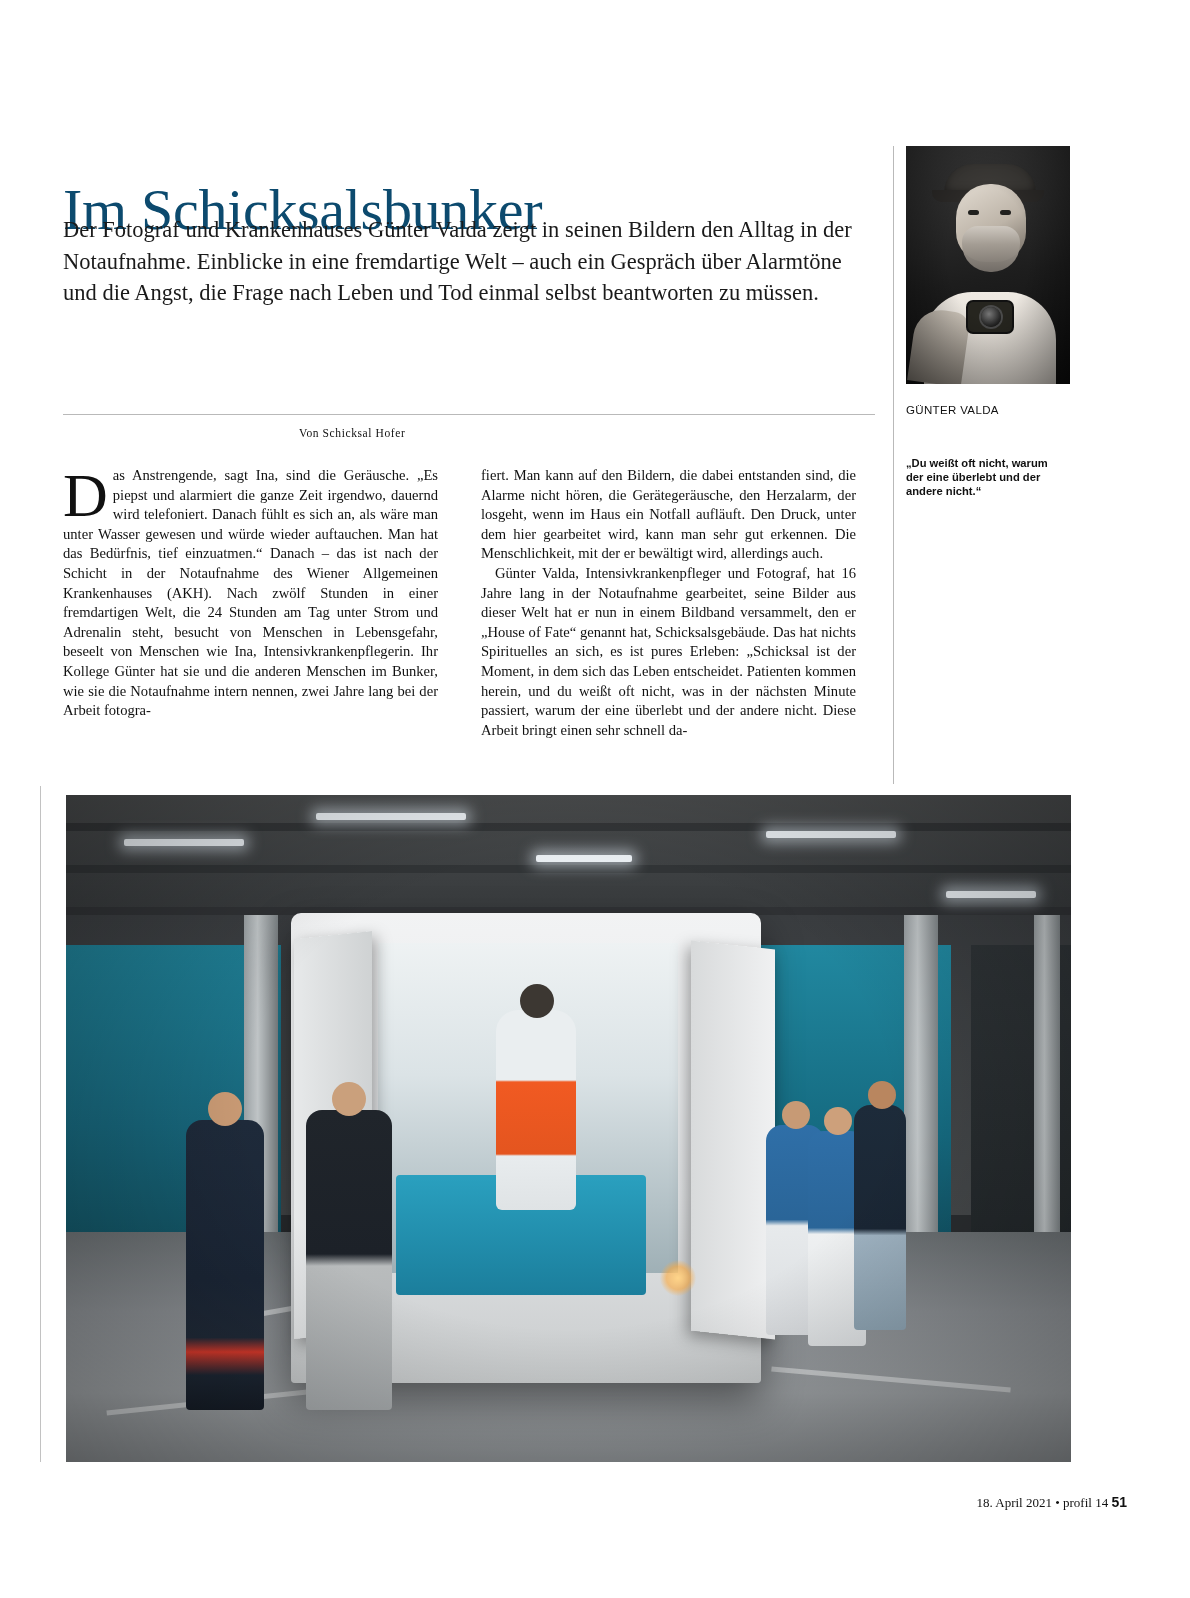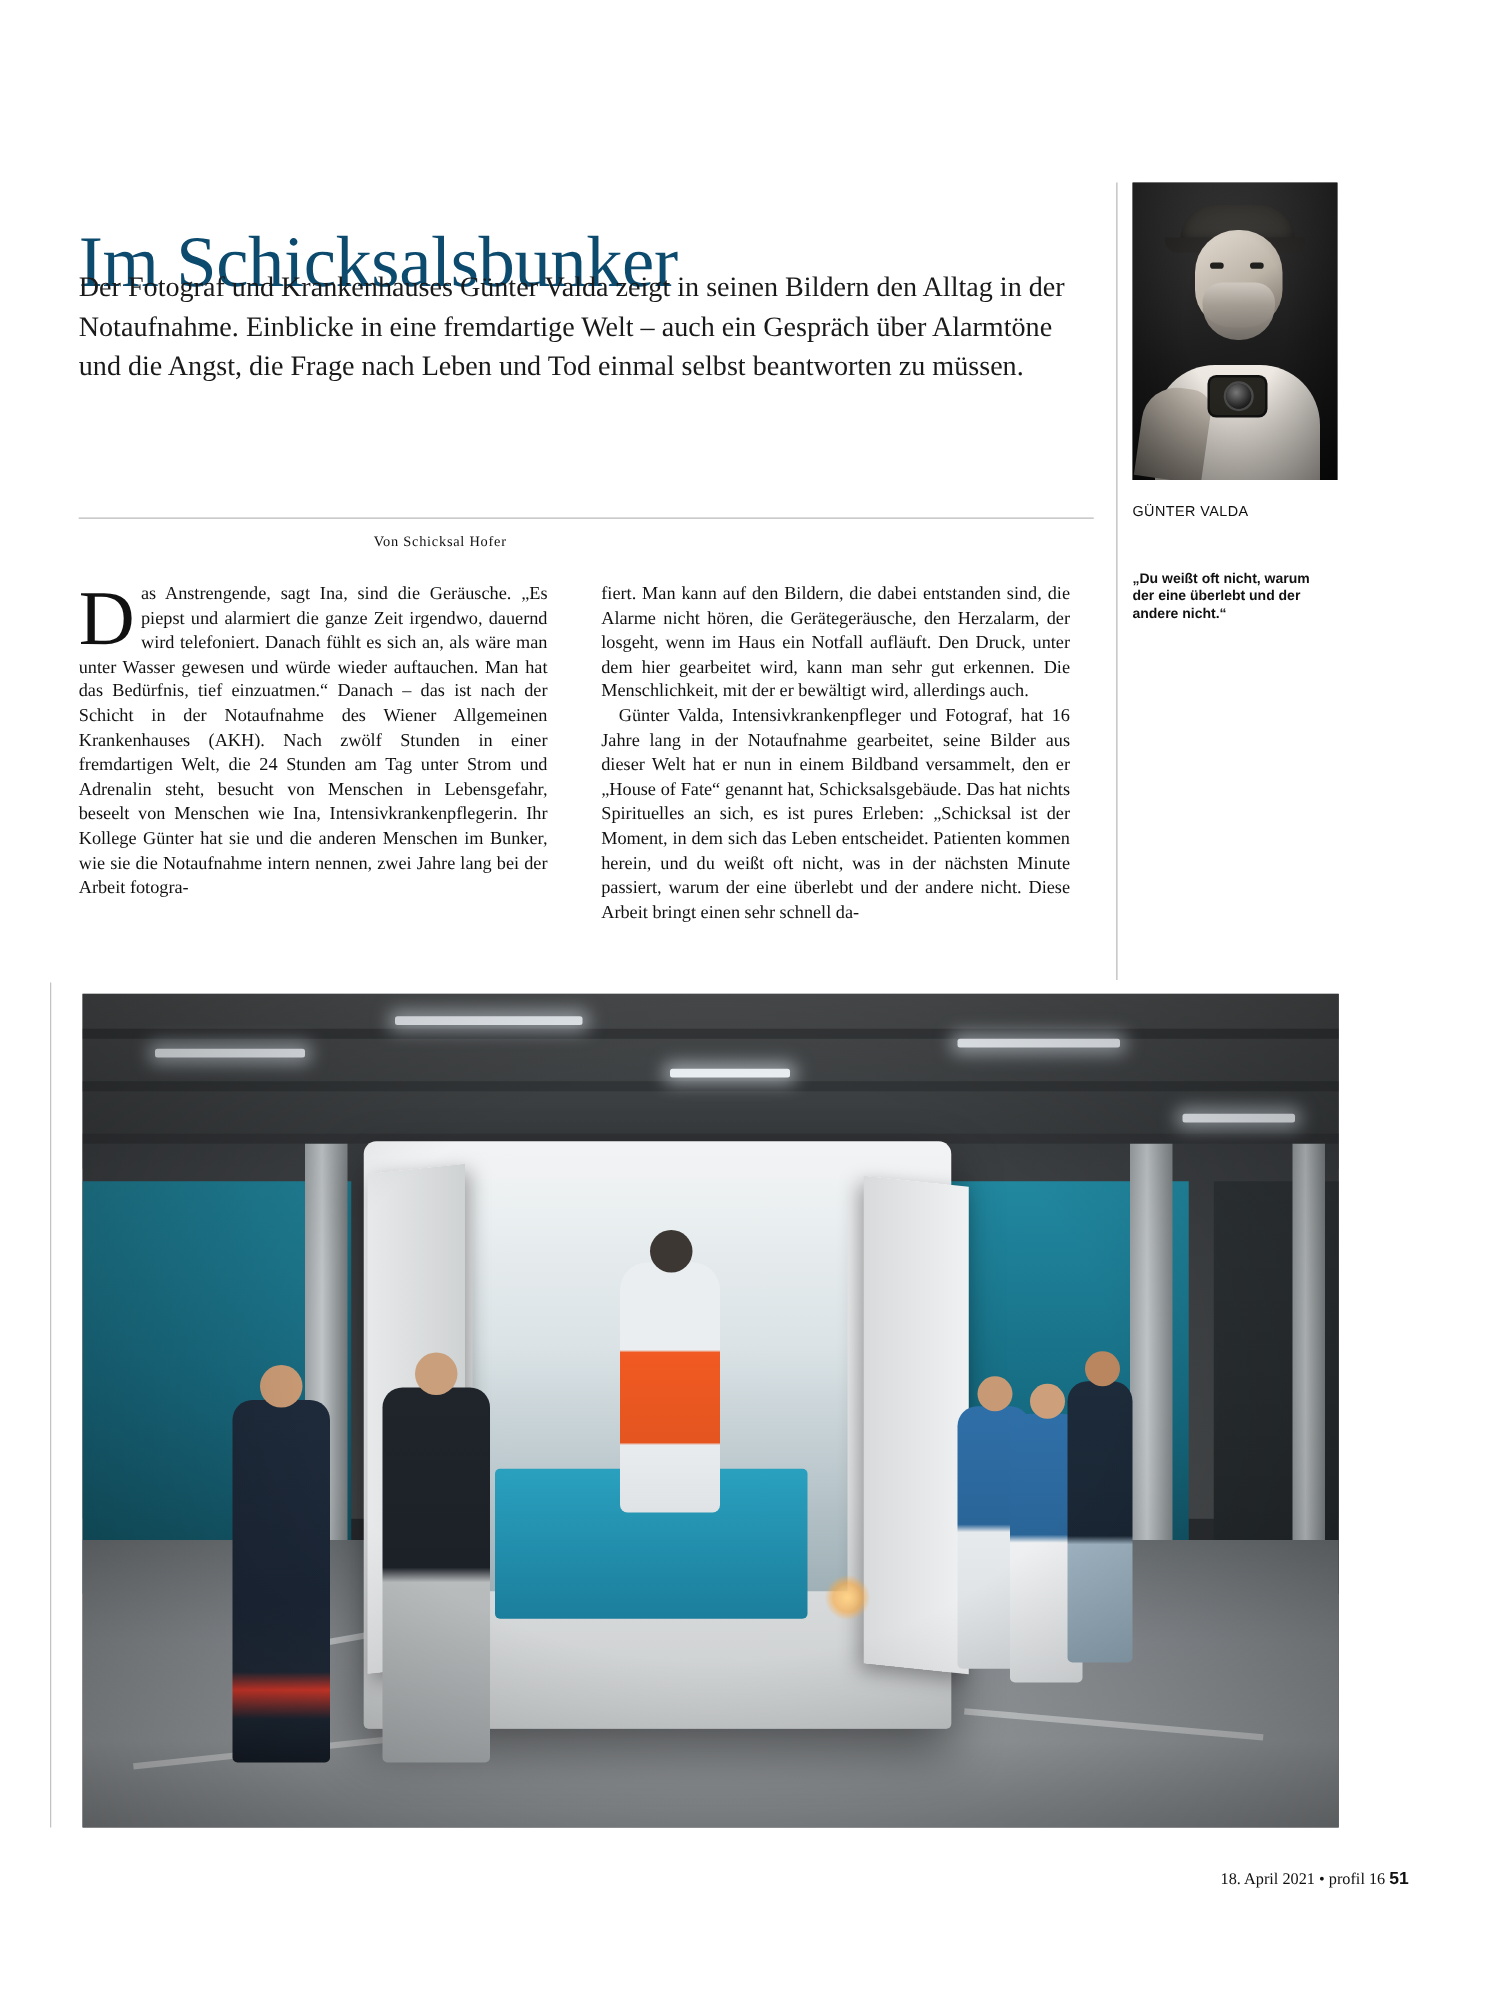--- a/index.html
+++ b/index.html
@@ -446,17 +446,17 @@
     <div class="ph-person ph-p4"></div>
     <div class="ph-person ph-p5"></div>
 
     <div class="ph-flare"></div>
     <div class="ph-vign"></div>
   </div>
 
   <div class="footer">
     <span>18. April 2021</span>
     <span>•</span>
-    <span>profil 16</span>
+    <span>profil 14</span>
     <span class="pageno">51</span>
   </div>
 
 </div>
 
 </body></html>

